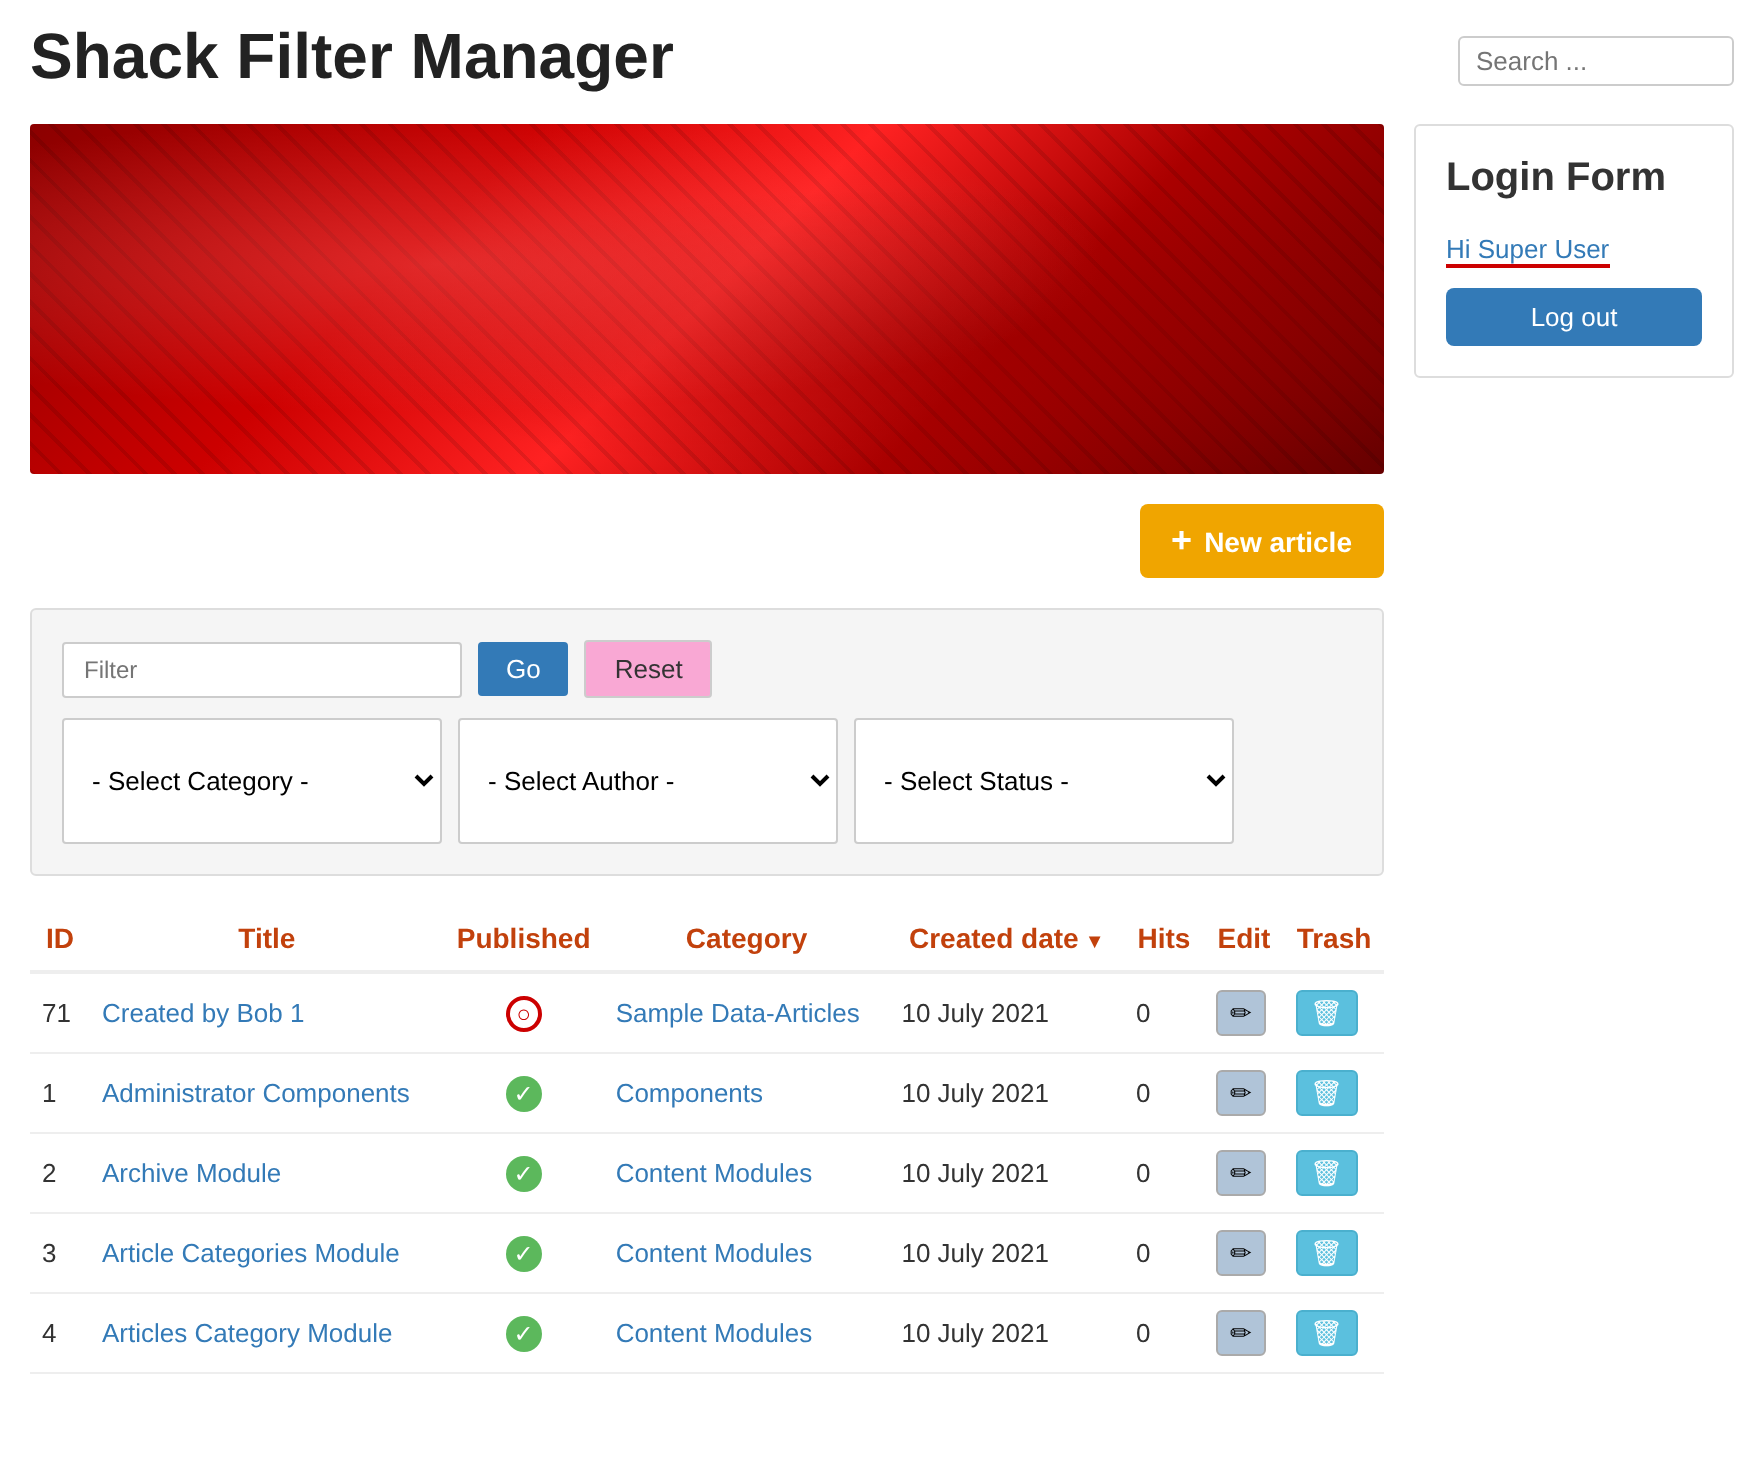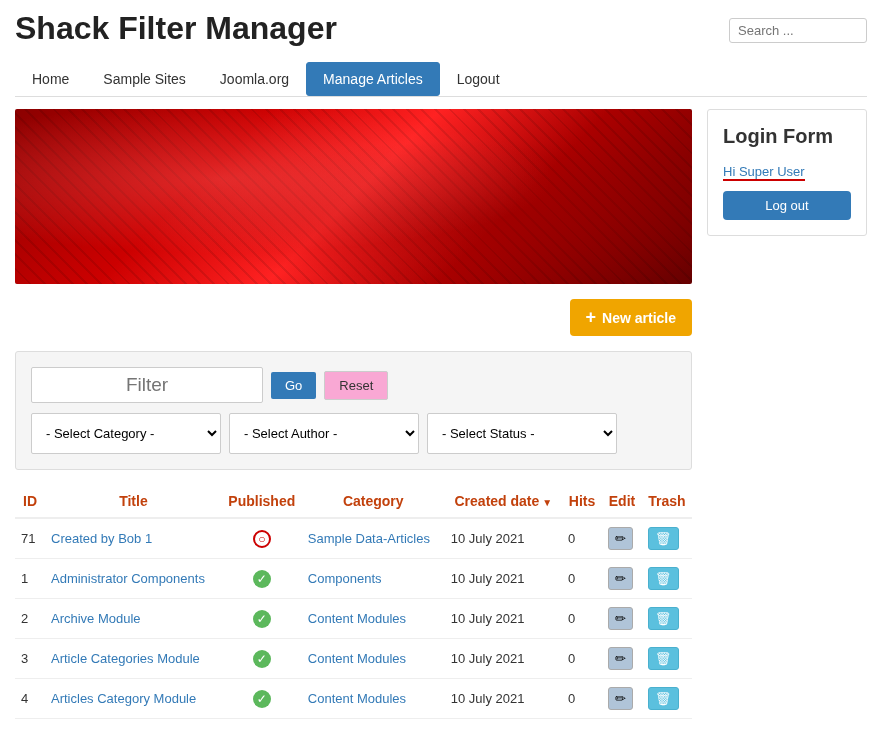--- a/index.html
+++ b/index.html
@@ -20,25 +20,25 @@
     .hero-image { width: 100%; height: 175px; background: linear-gradient(135deg, #8b0000 0%, #cc0000 30%, #ff2222 50%, #aa0000 70%, #660000 100%); border-radius: 2px; margin-bottom: 15px; position: relative; overflow: hidden; }
     .hero-image::before { content: ''; position: absolute; top: 0; left: 0; right: 0; bottom: 0; background: repeating-linear-gradient(45deg, rgba(0,0,0,0.1) 0px, rgba(0,0,0,0.1) 2px, transparent 2px, transparent 10px); }
     .hero-image::after { content: ''; position: absolute; top: 0; left: 0; right: 0; bottom: 0; background: radial-gradient(ellipse at 30% 40%, rgba(255,100,100,0.4) 0%, transparent 50%), radial-gradient(ellipse at 70% 60%, rgba(150,0,0,0.5) 0%, transparent 50%); }
 
     .new-article-btn { display: flex; justify-content: flex-end; margin-bottom: 15px; }
     .btn-new-article { background: #f0a500; color: #fff; border: none; padding: 8px 16px; border-radius: 4px; cursor: pointer; font-size: 14px; font-weight: bold; display: flex; align-items: center; gap: 6px; }
     .plus-icon { font-size: 18px; font-weight: bold; }
 
     .filter-section { background: #f5f5f5; border: 1px solid #ddd; border-radius: 3px; padding: 15px; margin-bottom: 15px; }
     .filter-row-1 { display: flex; gap: 8px; margin-bottom: 10px; align-items: center; }
-    .filter-input { border: 1px solid #ccc; padding: 6px 10px; width: 232px; border-radius: 2px; font-size: 19px; text-align: center; }
+    .filter-input { border: 1px solid #ccc; padding: 6px 10px; width: 200px; border-radius: 2px; font-size: 12px; }
     .btn-go { background: #337ab7; color: #fff; border: none; padding: 6px 14px; border-radius: 2px; cursor: pointer; font-size: 13px; }
     .btn-reset { background: #f9a8d4; color: #333; border: 1px solid #ccc; padding: 6px 14px; border-radius: 2px; cursor: pointer; font-size: 13px; }
     .filter-row-2 { display: flex; gap: 8px; }
-    .filter-select { border: 1px solid #ccc; padding: 11px 10px; border-radius: 2px; font-size: 13px; background: #fff; cursor: pointer; min-width: 190px; }
+    .filter-select { border: 1px solid #ccc; padding: 22px 10px; border-radius: 2px; font-size: 13px; background: #fff; cursor: pointer; min-width: 190px; }
 
     .articles-table { width: 100%; border-collapse: collapse; }
     .articles-table th { color: #c2410c; font-weight: bold; font-size: 14px; text-align: center; padding: 8px 6px; border-bottom: 2px solid #eee; white-space: nowrap; }
     .articles-table th.sortable { cursor: pointer; }
     .articles-table th .sort-arrow { font-size: 10px; margin-left: 3px; }
     .articles-table td { padding: 8px 6px; border-bottom: 1px solid #eee; vertical-align: middle; font-size: 13px; }
     .link-blue { color: #337ab7; text-decoration: none; cursor: pointer; }
 
     .status-icon { width: 18px; height: 18px; border-radius: 50%; display: inline-flex; align-items: center; justify-content: center; font-size: 12px; }
     .status-unpublished { border: 2px solid #cc0000; color: #cc0000; background: #fff; }
@@ -67,27 +67,20 @@
 <body>
 
 <div class="page-wrapper">
   <div style="display:flex; justify-content:space-between; align-items:flex-start; margin-bottom:5px;">
     <h1 class="site-title">Shack Filter Manager</h1>
     <div style="margin-top:8px;">
       <input type="text" style="border: 1px solid rgb(204, 204, 204); padding: 4px 8px; border-radius: 3px; width: 138px; font-size: 13px;" placeholder="Search ...">
     </div>
   </div>
 
-  <nav class="nav-bar">
-    <a class="nav-item">Home</a>
-    <a class="nav-item">Sample Sites</a>
-    <a class="nav-item">Joomla.org</a>
-    <a class="nav-item active">Manage Articles</a>
-    <a class="nav-item">Logout</a>
-  </nav>
 
   <div class="main-content">
     <div class="left-section">
       <div class="hero-image"></div>
 
       <div class="new-article-btn">
         <button class="btn-new-article">
           <span class="plus-icon">+</span>
           <span>New article</span>
         </button>

